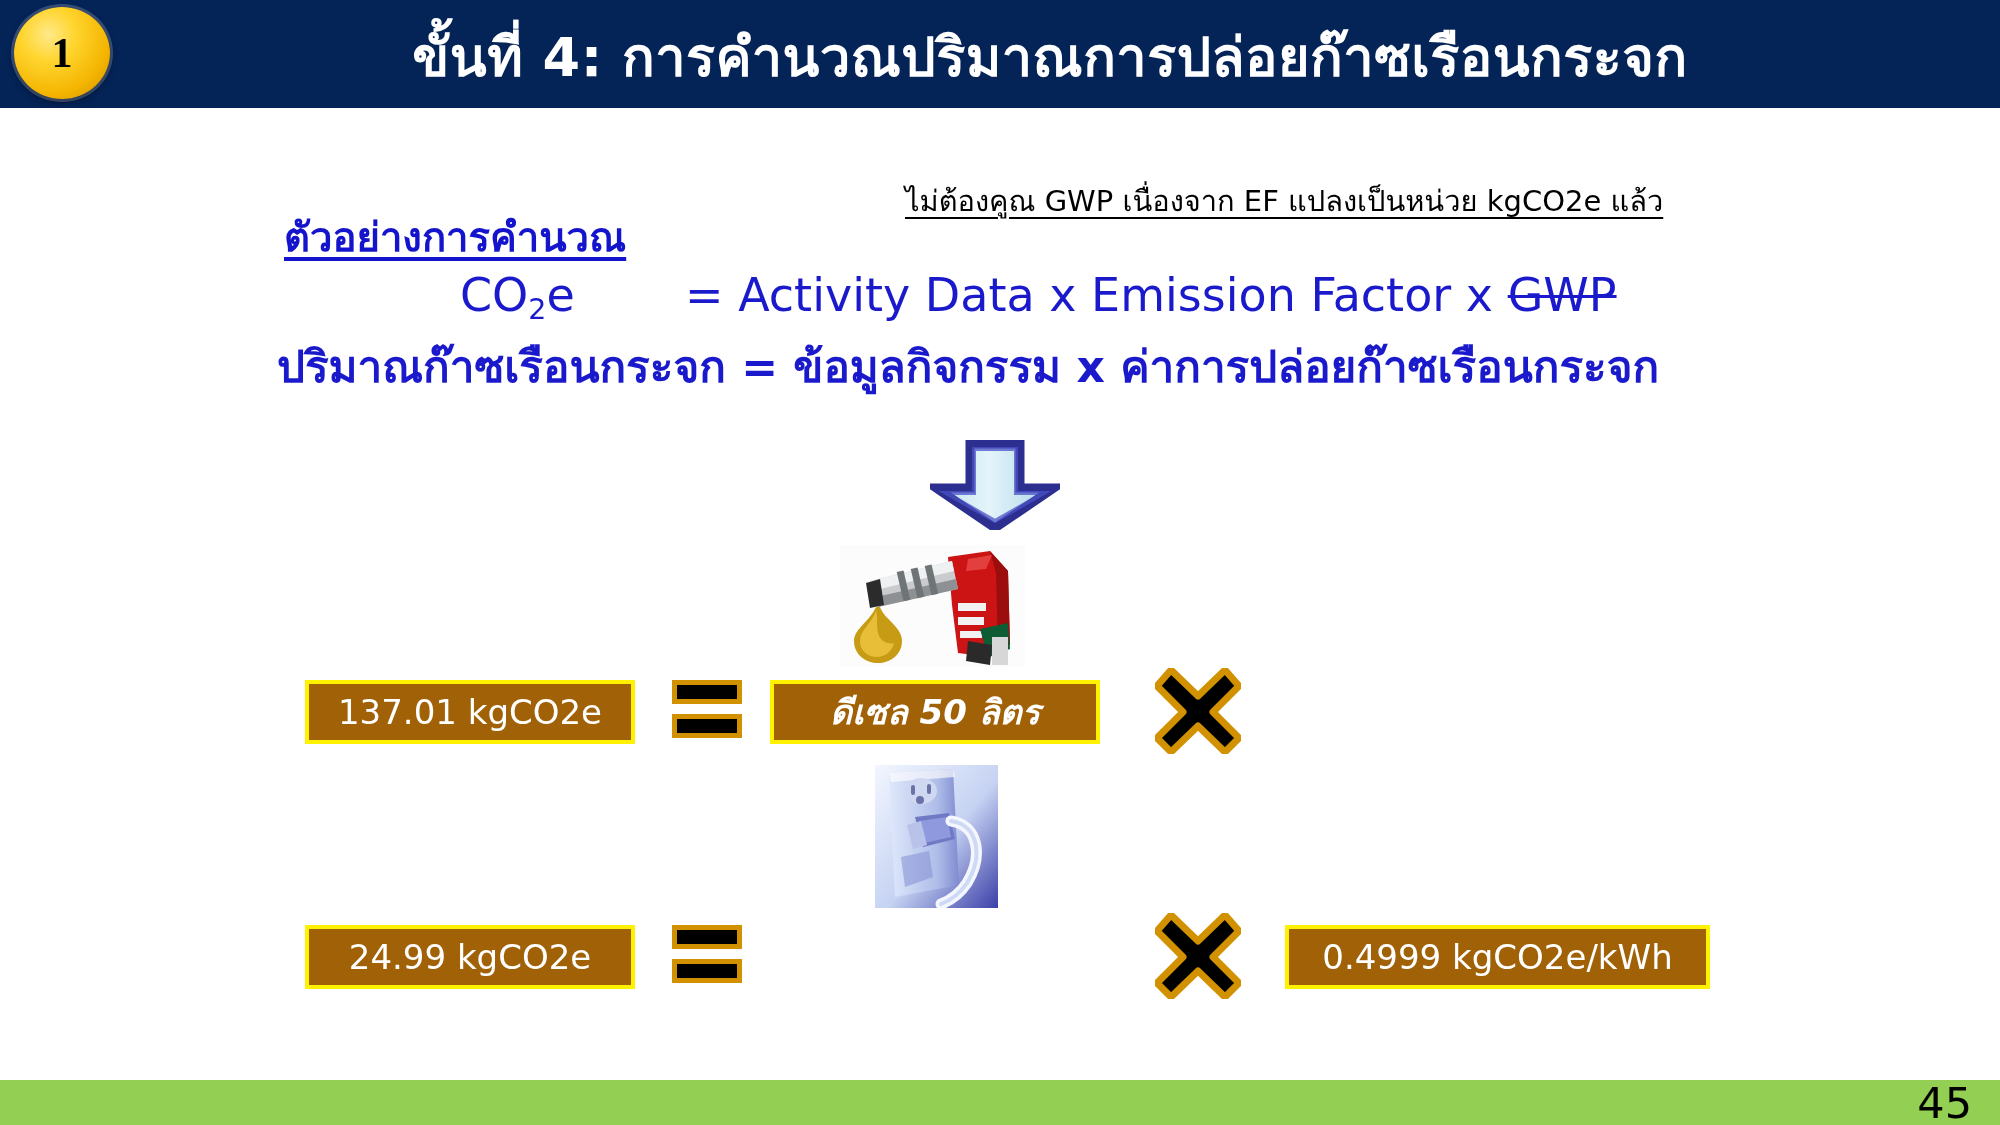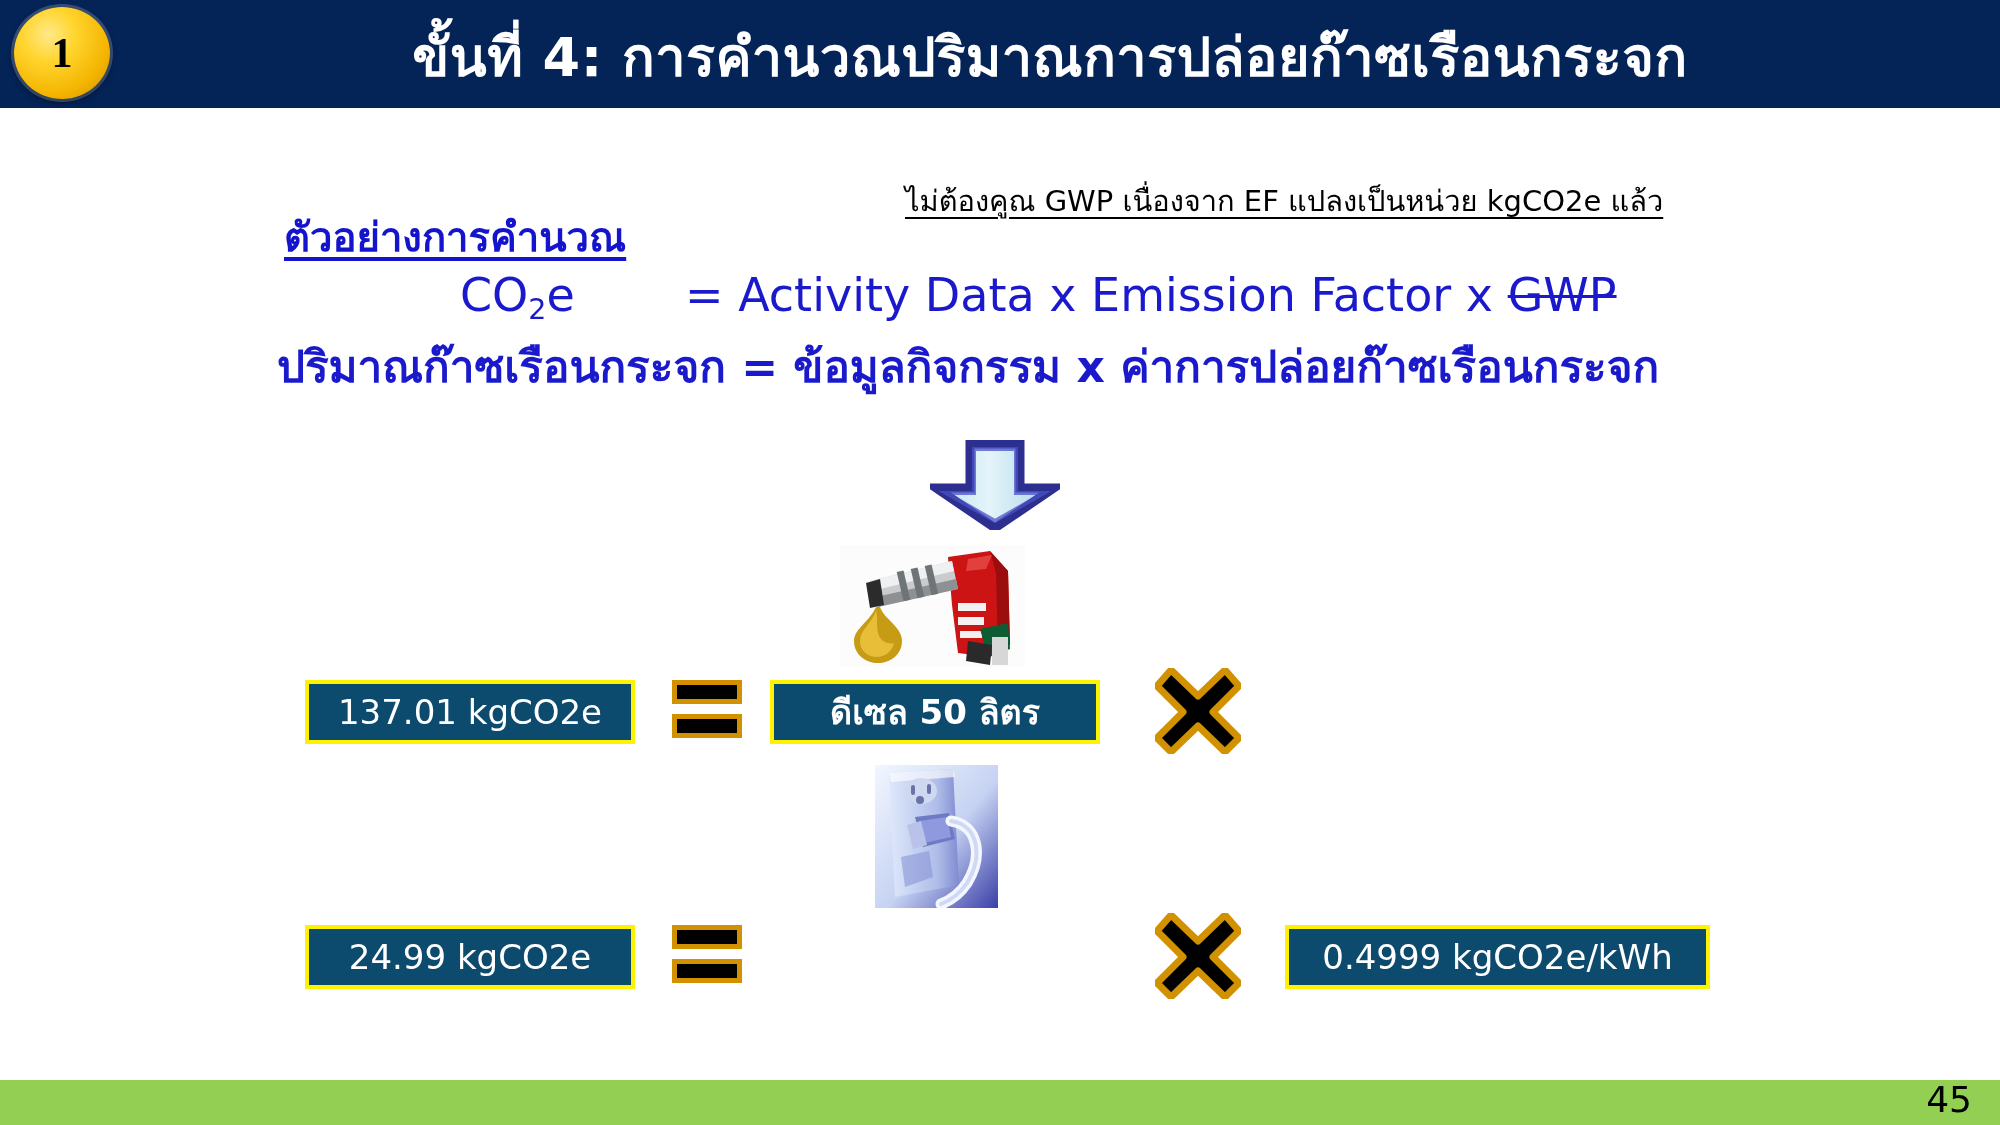--- a/index.html
+++ b/index.html
@@ -73,26 +73,26 @@
     background:#f4f6fc;overflow:hidden;
   }
 
   
   .row{ position:absolute; left:0; width:2000px; height:80px; }
   .row1{ top:680px; }
   .row2{ top:925px; }
 
   .vbox{
     position:absolute;height:64px;
-    background:#0c4a6e;border:4px solid #FFF200;
+    background:#a16207;border:4px solid #FFF200;
     display:flex;align-items:center;justify-content:center;
     color:#ffffff;font-size:34px;white-space:nowrap;
     box-sizing:border-box;
   }
-  .vbox.thai{ font-weight:700; }
+  .vbox.thai{ font-weight:700;font-style:italic; }
   .box-result{ left:305px;  width:330px; }
   .box-activity{ left:770px; width:330px; }
   .box-factor{  left:1285px; width:425px; }
 
   
   .eq-sign{
     position:absolute;left:672px;width:70px;height:62px;
   }
   .eq-sign .bar{
     position:absolute;left:0;width:70px;height:24px;
@@ -106,21 +106,21 @@
     position:absolute;left:1155px;width:86px;height:86px;top:-12px;
   }
 
   
   .footer{
     position:absolute;left:0;top:1080px;width:2000px;height:45px;
     background:#92CF52;
   }
   .page-num{
     position:absolute;right:28px;top:1082px;
-    color:#000000;font-size:36px;line-height:1;
+    color:#000000;font-size:43px;line-height:1;
   }
 </style>
 </head>
 <body>
 
 <div class="header">
   <div class="badge">
     <span class="badge-num">1</span>
   </div>
   <div class="header-title">ขั้นที่ 4:  การคำนวณปริมาณการปล่อยก๊าซเรือนกระจก</div>

